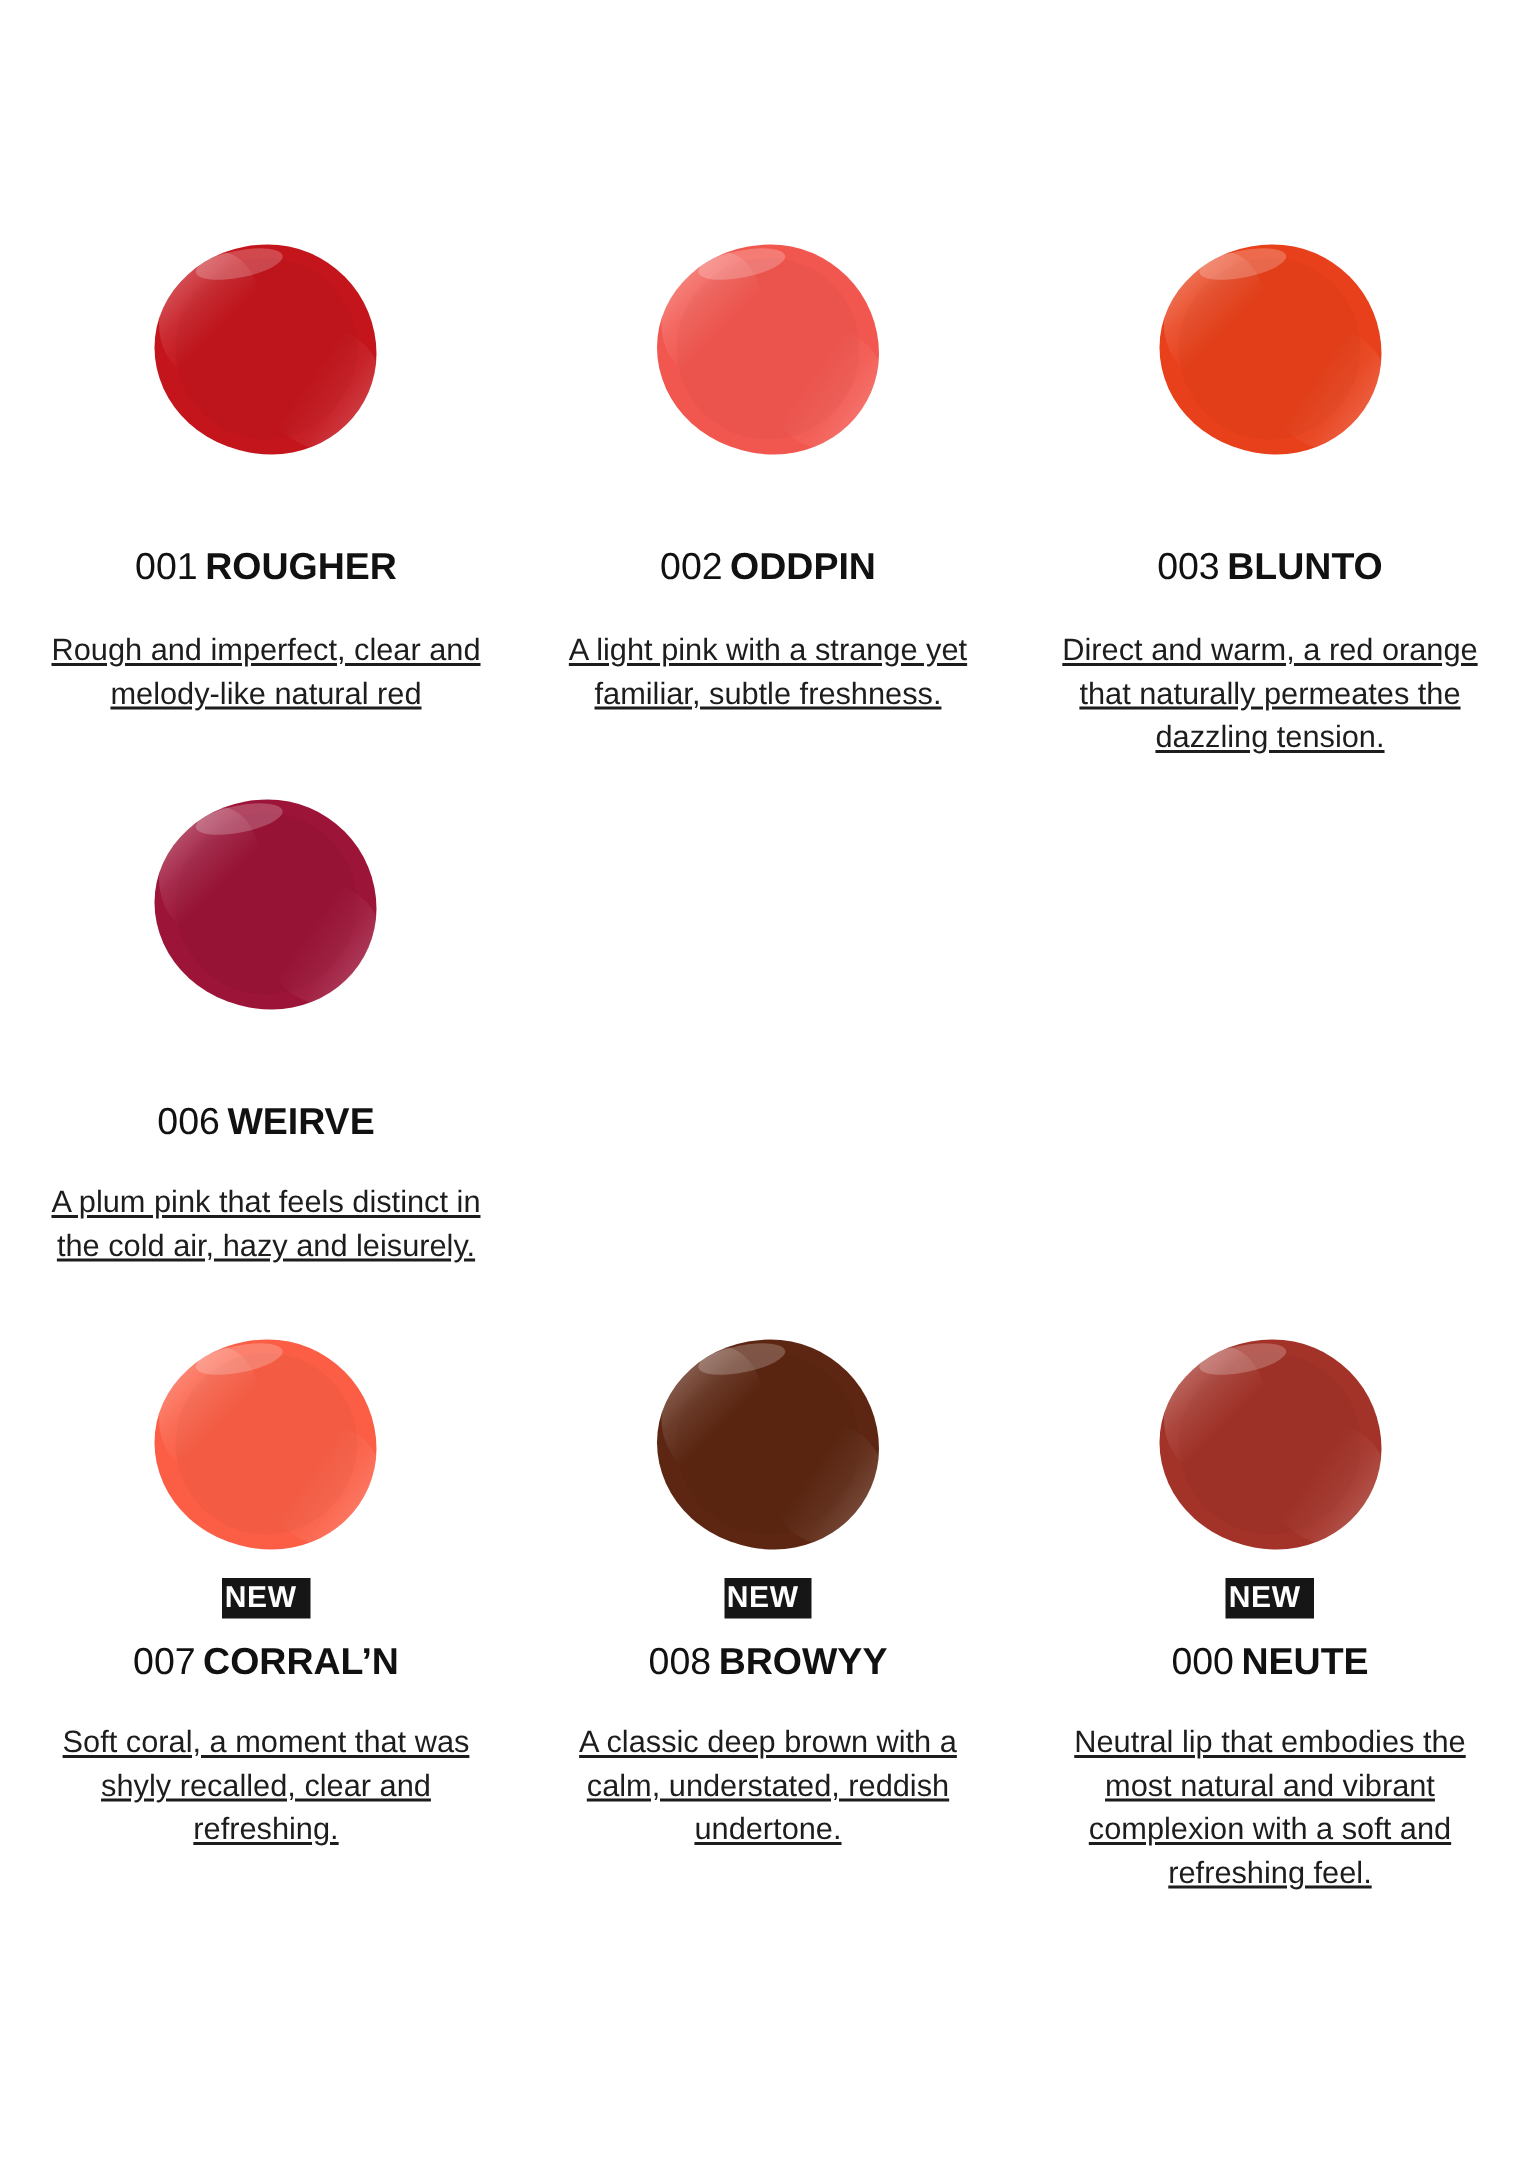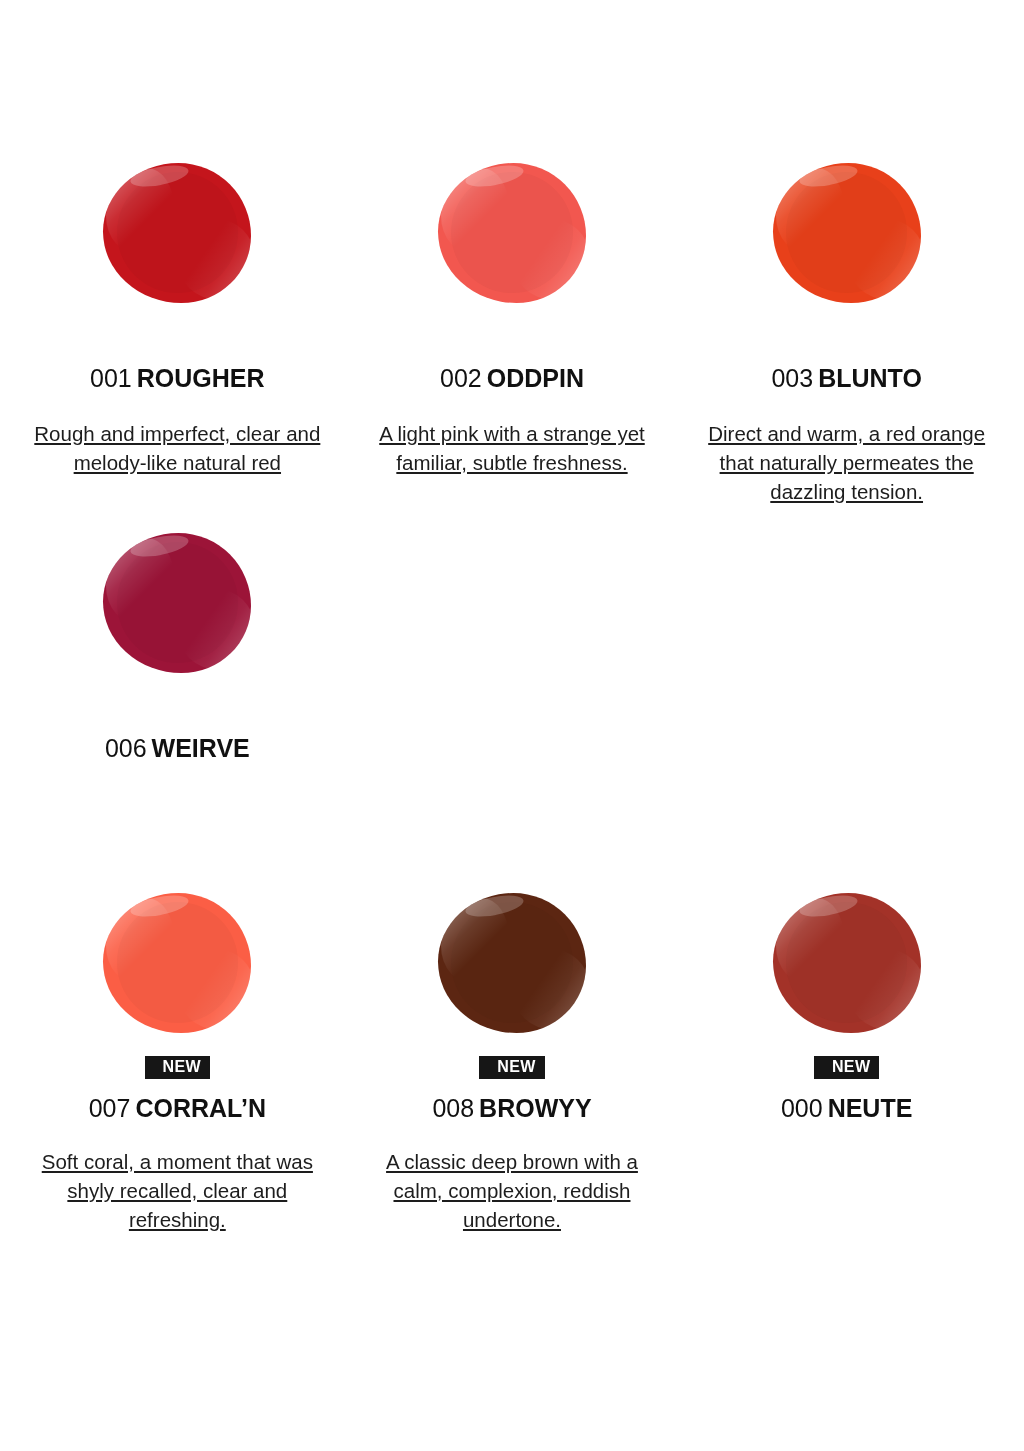--- a/index.html
+++ b/index.html
@@ -103,24 +103,24 @@
   
   .badge-slot {
     height: 34px;
     display: flex;
     align-items: flex-end;
     justify-content: center;
   }
   .new-badge {
     background: #161616;
     color: #ffffff;
-    font-size: 16px;
+    font-size: 20px;
     font-weight: bold;
     letter-spacing: 0.4px;
-    padding: 3px 9px 4px 18px;
+    padding: 3px 9px 4px 2px;
     line-height: 1;
     display: inline-block;
   }
 
   
   .shade-title {
     margin-top: 16px;
     font-size: 25px;
     line-height: 1.1;
     text-align: center;
@@ -213,20 +213,21 @@
           <div class="shade-core" style="background: rgb(156, 20, 56);"></div>
           <div class="gloss-tl"></div>
           <div class="gloss-br"></div>
           <div class="spec"></div>
         </div>
       </div>
       <div class="badge-slot"></div>
       <div class="shade-title">
         <span class="code">006</span><span class="name">WEIRVE</span>
       </div>
+      <div class="shade-desc">A plum pink that feels distinct in the cold air, hazy and leisurely.</div>
     </div>
 
   </div>
 
   <div class="grid row-3">
 
     <div class="shade-card">
       <div class="swatch-wrap">
         <div class="swatch" style="background: rgb(251, 94, 69);">
           <div class="shade-core" style="background: rgb(251, 94, 69);"></div>
@@ -252,35 +253,36 @@
           <div class="gloss-br"></div>
           <div class="spec"></div>
         </div>
       </div>
       <div class="badge-slot">
         <span class="new-badge" style="background: rgb(22, 22, 22); color: rgb(255, 255, 255);">NEW</span>
       </div>
       <div class="shade-title">
         <span class="code">008</span><span class="name">BROWYY</span>
       </div>
-      <div class="shade-desc">A classic deep brown with a calm, complexion, reddish undertone.</div>
+      <div class="shade-desc">A classic deep brown with a calm, understated, reddish undertone.</div>
     </div>
 
     <div class="shade-card">
       <div class="swatch-wrap">
         <div class="swatch" style="background: rgb(163, 50, 40);">
           <div class="shade-core" style="background: rgb(163, 50, 40);"></div>
           <div class="gloss-tl"></div>
           <div class="gloss-br"></div>
           <div class="spec"></div>
         </div>
       </div>
       <div class="badge-slot">
         <span class="new-badge" style="background: rgb(22, 22, 22); color: rgb(255, 255, 255);">NEW</span>
       </div>
       <div class="shade-title">
         <span class="code">000</span><span class="name">NEUTE</span>
       </div>
+      <div class="shade-desc">Neutral lip that embodies the most natural and vibrant complexion with a soft and refreshing feel.</div>
     </div>
 
   </div>
 
 </div>
 
 </body></html>

